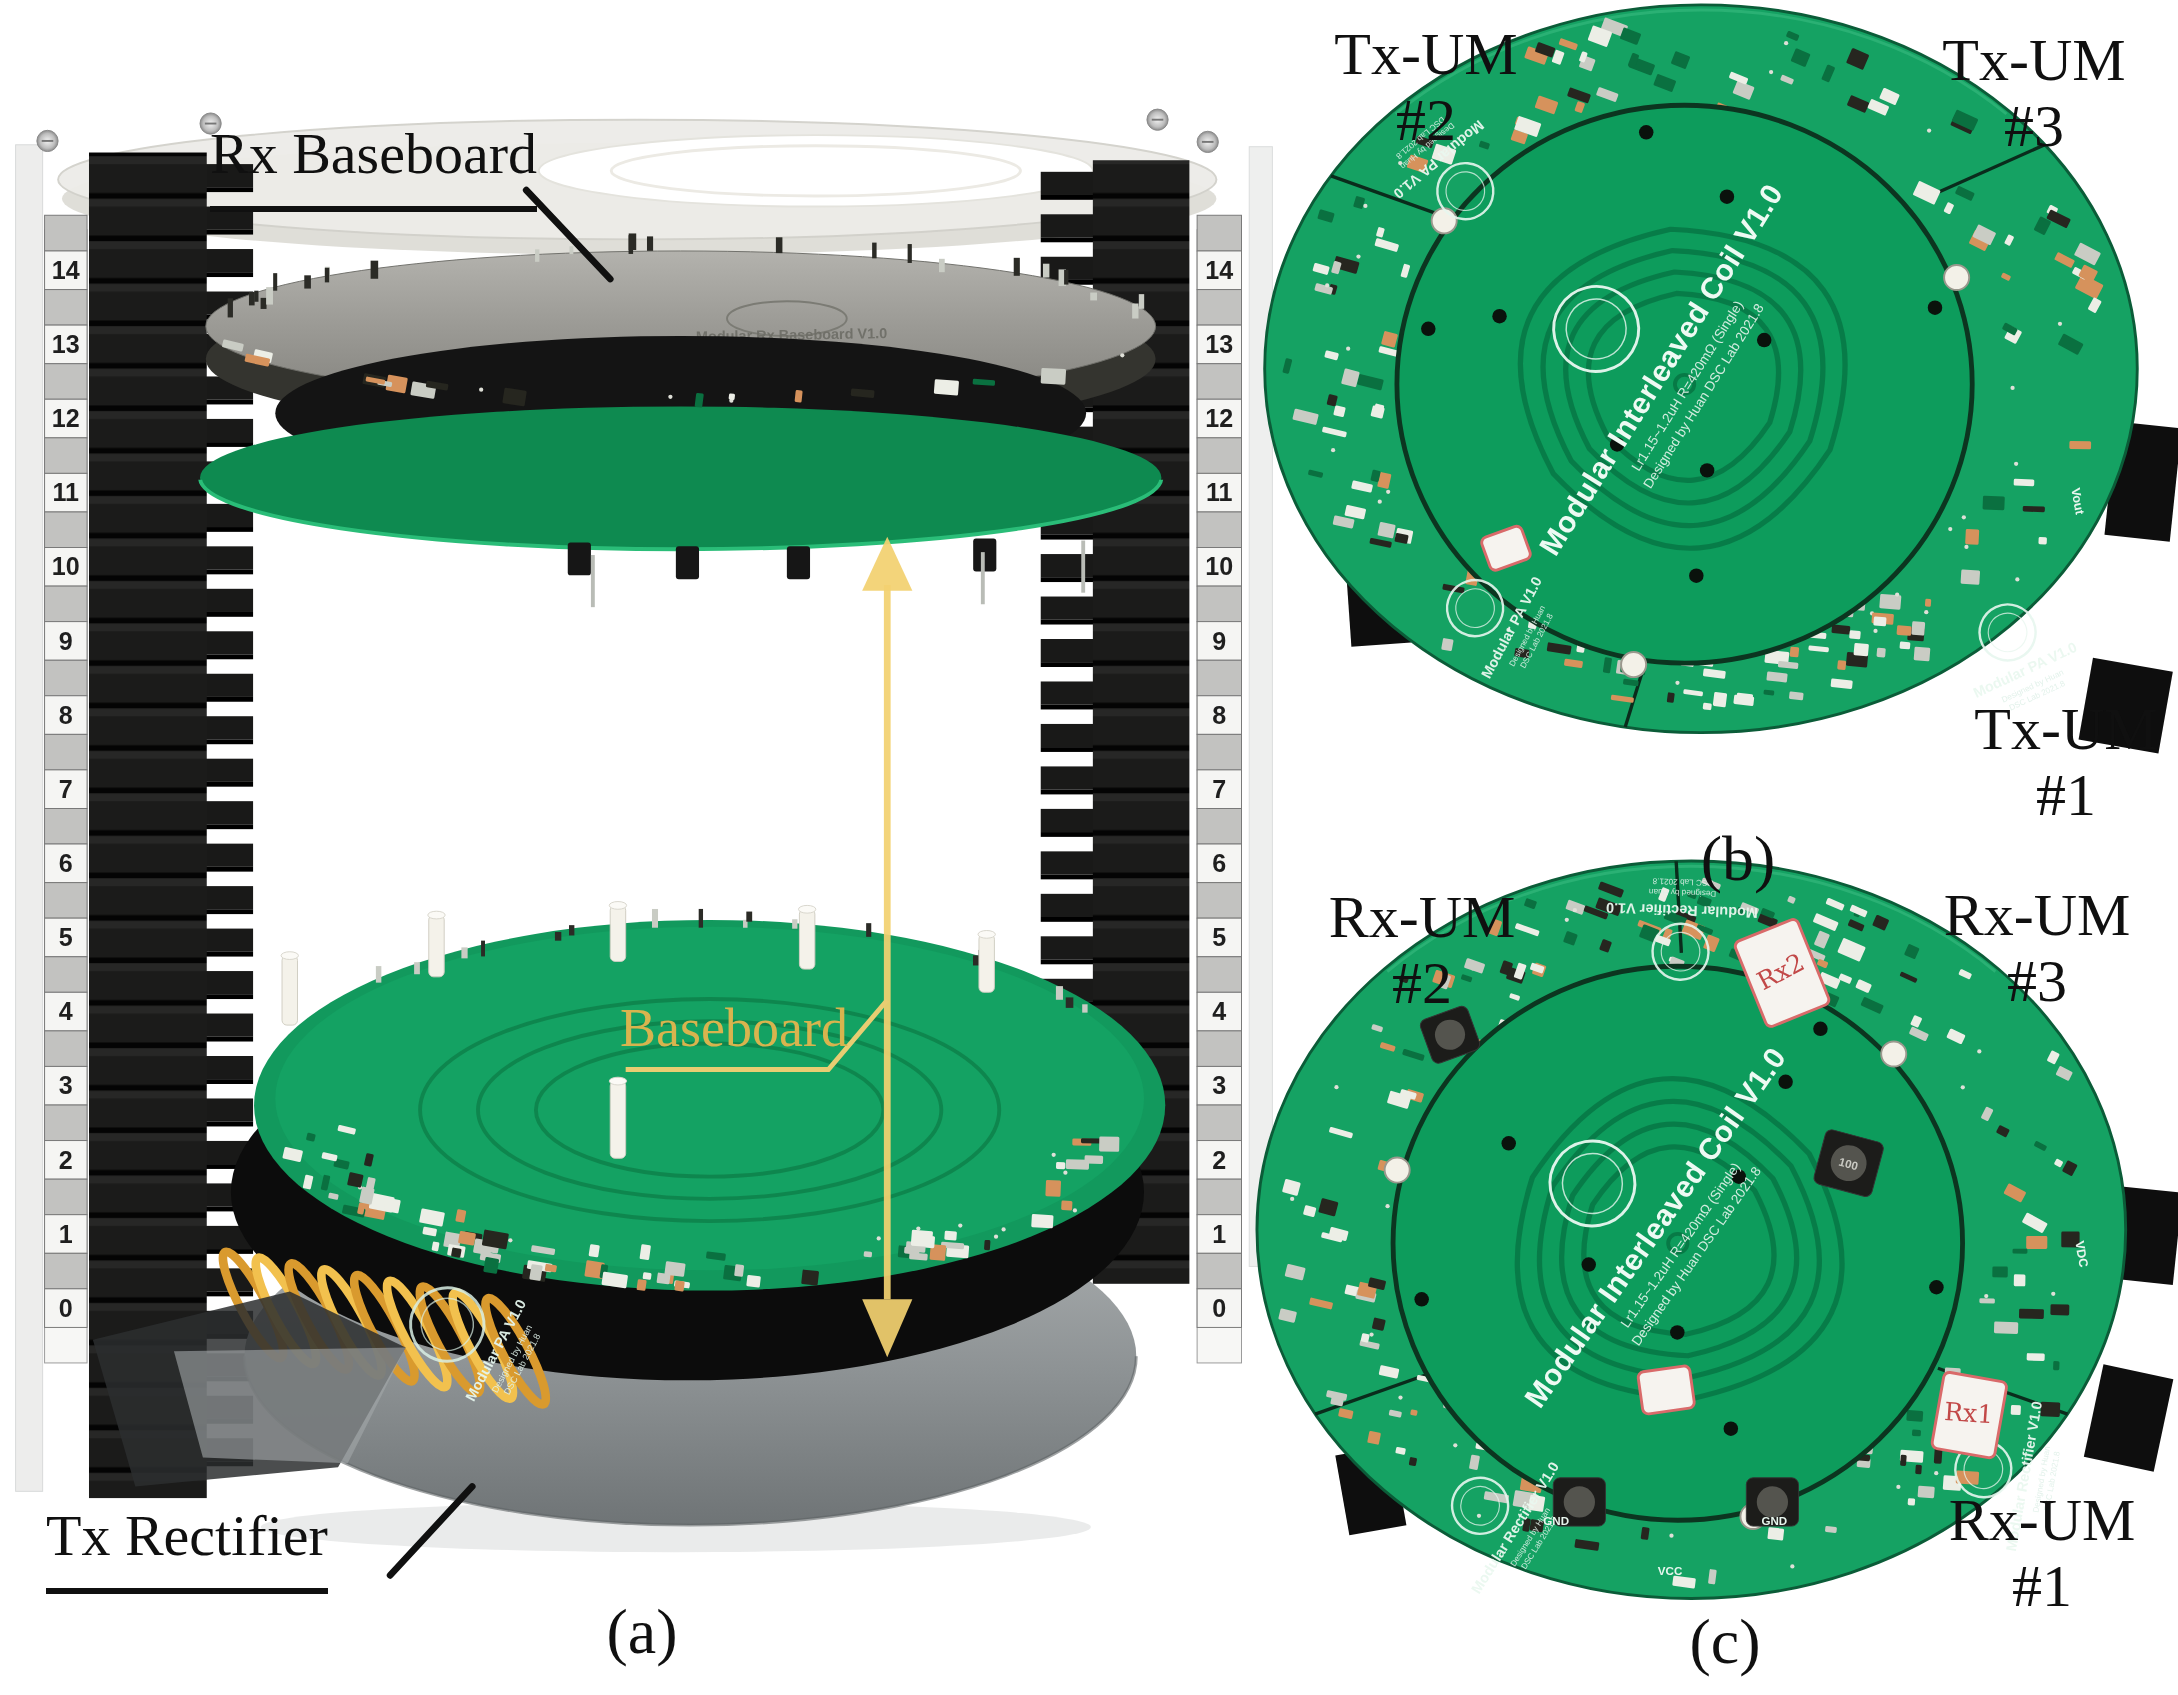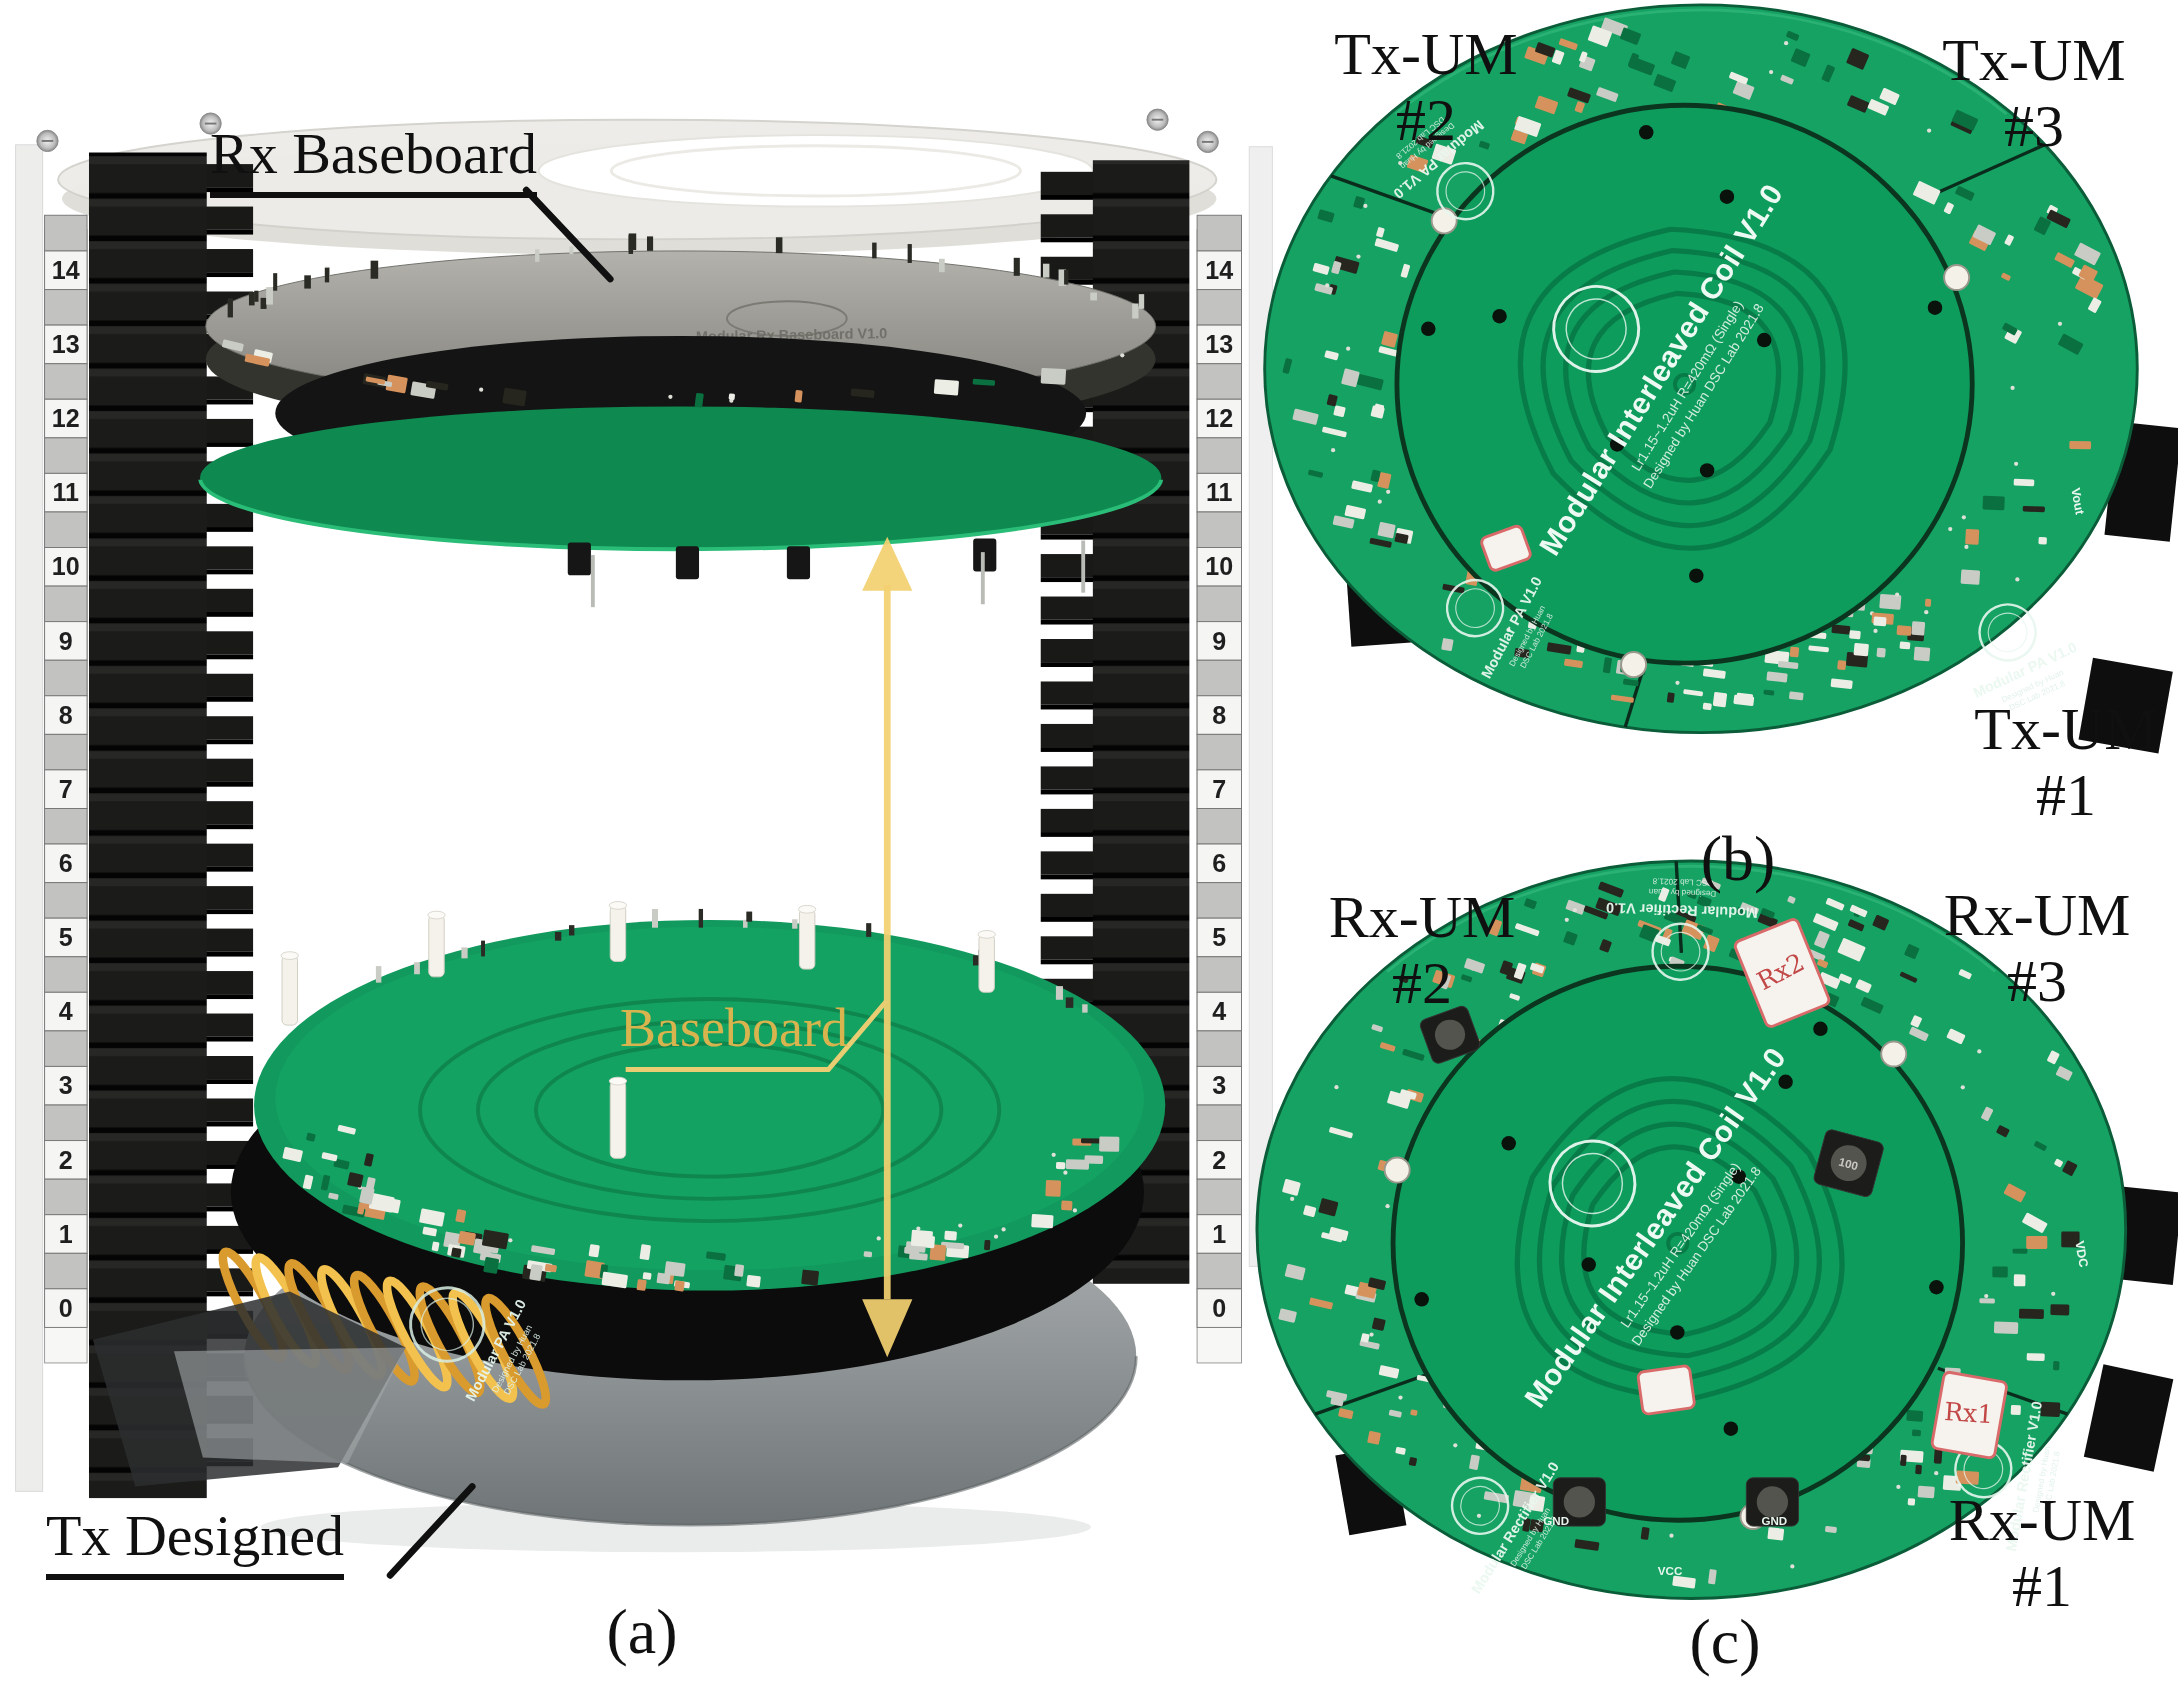--- a/index.html
+++ b/index.html
@@ -1,21 +1,21 @@
 <!DOCTYPE html>
 <html><head>
 <meta charset="utf-8">
 <style>
   html,body{margin:0;padding:0;background:#ffffff;}
   .canvas{position:relative;width:2178px;height:1695px;background:#ffffff;overflow:hidden;
           font-family:"Liberation Serif", serif;}
   #fig-svg{position:absolute;left:0;top:0;}
   .lbl{position:absolute;color:#101010;line-height:1.04;white-space:nowrap;}
   .lbl.centered{transform:translateX(-50%);text-align:center;}
-  .callout{font-size:58px;border-bottom:6.8px solid #101010;padding-bottom:8px;}
+  .callout{font-size:58px;border-bottom:6.8px solid #101010;padding-bottom:22px;}
   .unit{font-size:60px;line-height:66px;}
   .caption{font-size:64px;}
   .distance{font-size:54px;color:#d8b44e;}
 </style>
 </head>
 <body>
 
 <div class="canvas">
 
   <svg id="fig-svg" width="2178" height="1695" viewBox="0 0 2256 1756">
@@ -1107,21 +1107,21 @@
         </g>
         <text x="1612" y="1580" fill="#e8f6ee" font-size="12" font-family="&quot;Liberation Sans&quot;, sans-serif" text-anchor="middle" font-weight="bold" letter-spacing="0">GND</text>
         <text x="1730" y="1632" fill="#e8f6ee" font-size="12" font-family="&quot;Liberation Sans&quot;, sans-serif" text-anchor="middle" font-weight="bold" letter-spacing="0">VCC</text>
         <text x="1838" y="1580" fill="#e8f6ee" font-size="12" font-family="&quot;Liberation Sans&quot;, sans-serif" text-anchor="middle" font-weight="bold" letter-spacing="0">GND</text>
         <text x="2152" y="1300" fill="#e8f6ee" font-size="13" font-family="&quot;Liberation Sans&quot;, sans-serif" text-anchor="middle" font-weight="bold" letter-spacing="0" transform="rotate(80 2152 1300)">VDC</text>
       </g>
     </svg>
 
   <div class="lbl callout" style="left:210px;top:124px;">Rx Baseboard</div>
 
-  <div class="lbl callout" style="left:46px;top:1506px;">Tx Designed</div>
+  <div class="lbl callout" style="left:46px;top:1506px;">Tx Rectifier</div>
 
   <div class="lbl distance" style="left:620px;top:1000px;">Baseboard</div>
 
   <div class="lbl caption centered" style="left:642px;top:1599px;">(a)</div>
 
   <div class="lbl unit centered" style="left:1426px;top:21px;">
     <span>Tx-UM</span><br>
     <span>#2</span>
   </div>
   <div class="lbl unit centered" style="left:2034px;top:27px;">

